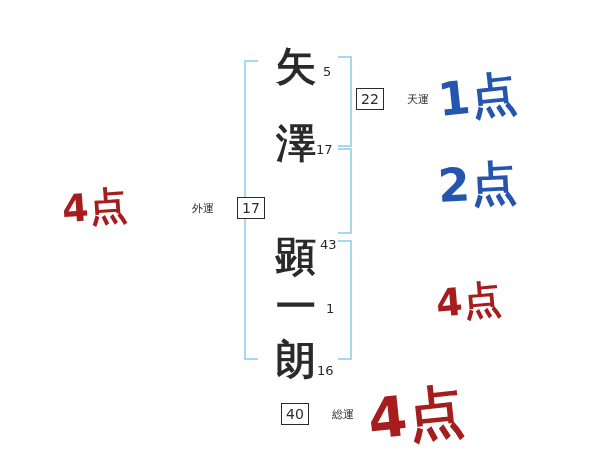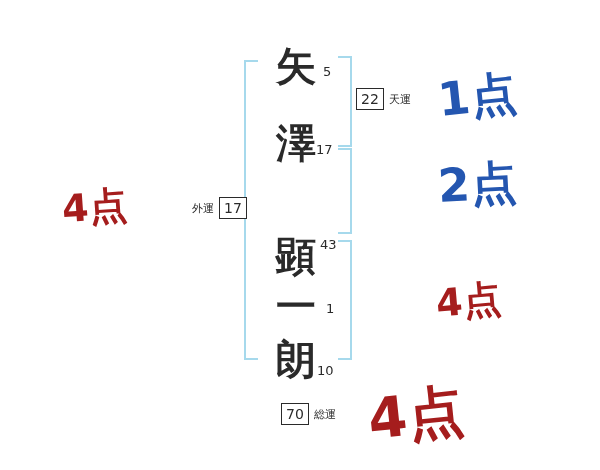--- a/index.html
+++ b/index.html
@@ -39,21 +39,21 @@
   }
   .bracket-right{
     border-right:2px solid var(--bracket-blue);
     border-top:2px solid var(--bracket-blue);
     border-bottom:2px solid var(--bracket-blue);
   }
   .fortune{
     position:absolute;
     display:flex;
     align-items:center;
-    gap:5px;
+    gap:23px;
     white-space:nowrap;
   }
   .num-box{
     display:inline-block;
     min-width:18px;
     padding:2px 4px;
     border:1.5px solid var(--text-black);
     font-size:14px;
     line-height:16px;
     text-align:center;
@@ -80,41 +80,41 @@
   <div class="kanji" style="left:274px;top:44px">矢</div>
   <div class="kanji" style="left:274px;top:121px">澤</div>
   <div class="kanji" style="left:274px;top:234px">顕</div>
   <div class="kanji" style="left:274px;top:284px">一</div>
   <div class="kanji" style="left:274px;top:337px">朗</div>
 
   <span class="strokes" style="left:323px;top:64px">5</span>
   <span class="strokes" style="left:316px;top:142px">17</span>
   <span class="strokes" style="left:320px;top:237px">43</span>
   <span class="strokes" style="left:326px;top:301px">1</span>
-  <span class="strokes" style="left:317px;top:363px">10</span>
+  <span class="strokes" style="left:317px;top:363px">16</span>
 
   <div class="bracket bracket-left" style="left:244px;top:60px;width:12px;height:296px"></div>
   <div class="bracket bracket-right" style="left:338px;top:56px;width:12px;height:87px"></div>
   <div class="bracket bracket-right" style="left:338px;top:148px;width:12px;height:82px"></div>
   <div class="bracket bracket-right" style="left:338px;top:240px;width:12px;height:116px"></div>
 
   <div class="fortune" style="left:192px;top:197px">
     <span class="f-label">外運</span>
     <span class="num-box">17</span>
   </div>
 
   <div class="fortune" style="left:356px;top:88px">
     <span class="num-box">22</span>
     <span class="f-label">天運</span>
   </div>
 
 
 
   <div class="fortune" style="left:281px;top:403px">
-    <span class="num-box">70</span>
+    <span class="num-box">40</span>
     <span class="f-label">総運</span>
   </div>
 
   <div class="score red" style="left:62px;top:182px;font-size:38px;transform:rotate(-4deg)">4点</div>
   <div class="score blue" style="left:438px;top:66px;font-size:46px;transform:rotate(-6deg)">1点</div>
   <div class="score blue" style="left:438px;top:154px;font-size:46px;transform:rotate(-3deg)">2点</div>
   <div class="score red" style="left:436px;top:276px;font-size:38px;transform:rotate(-5deg)">4点</div>
   <div class="score red" style="left:368px;top:378px;font-size:56px;transform:rotate(-6deg)">4点</div>
 
 </div>

